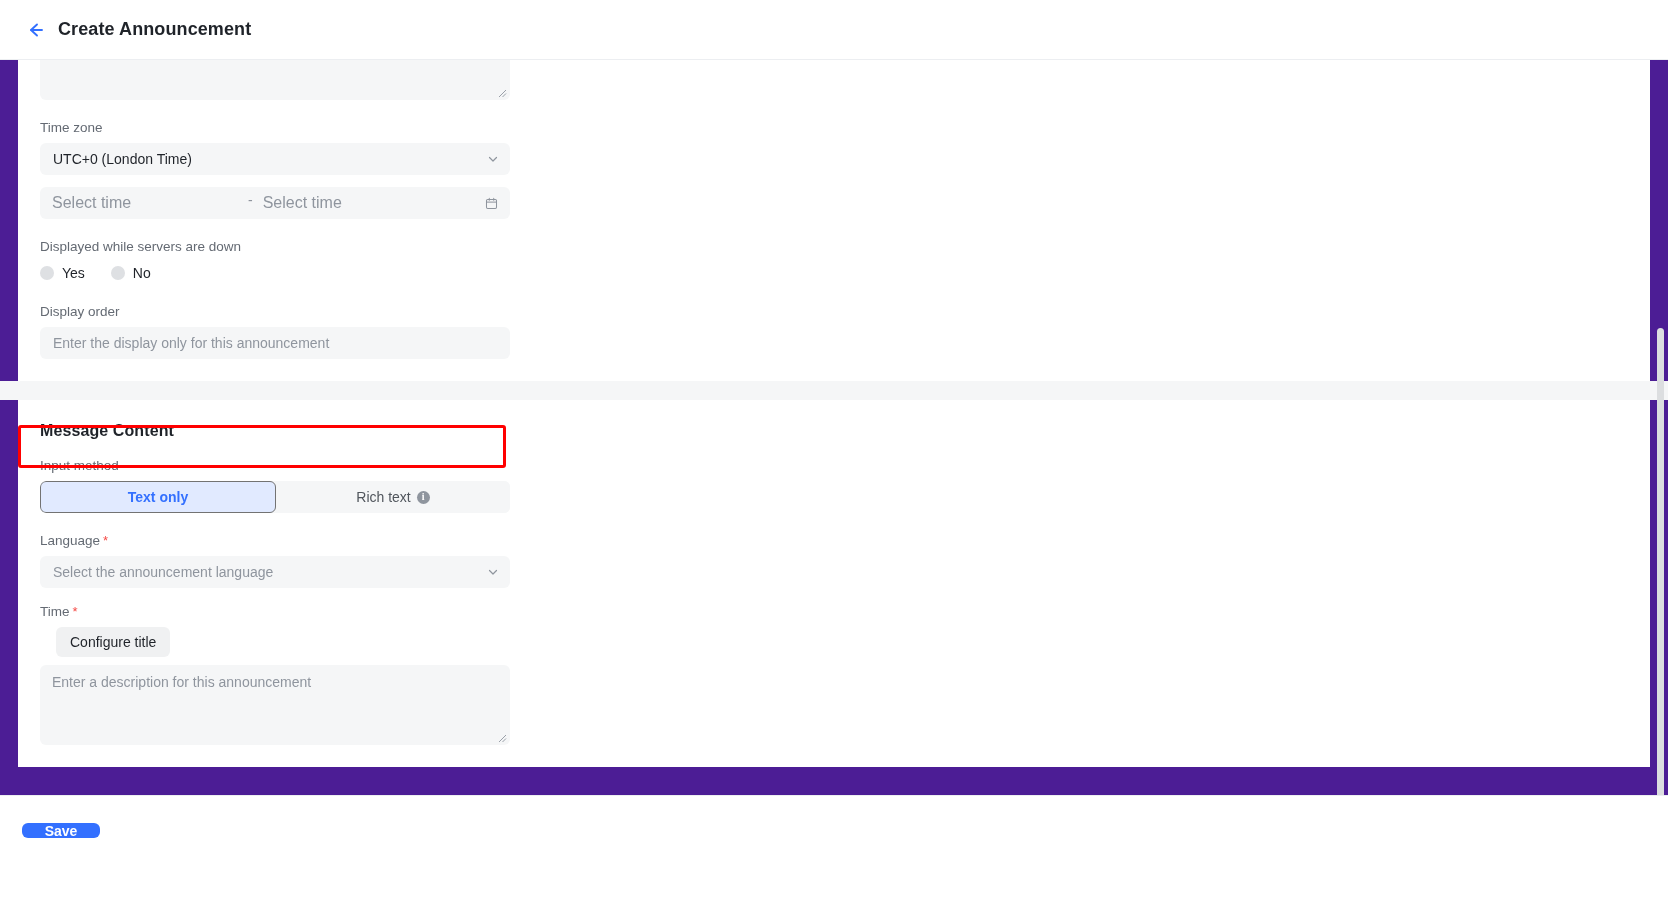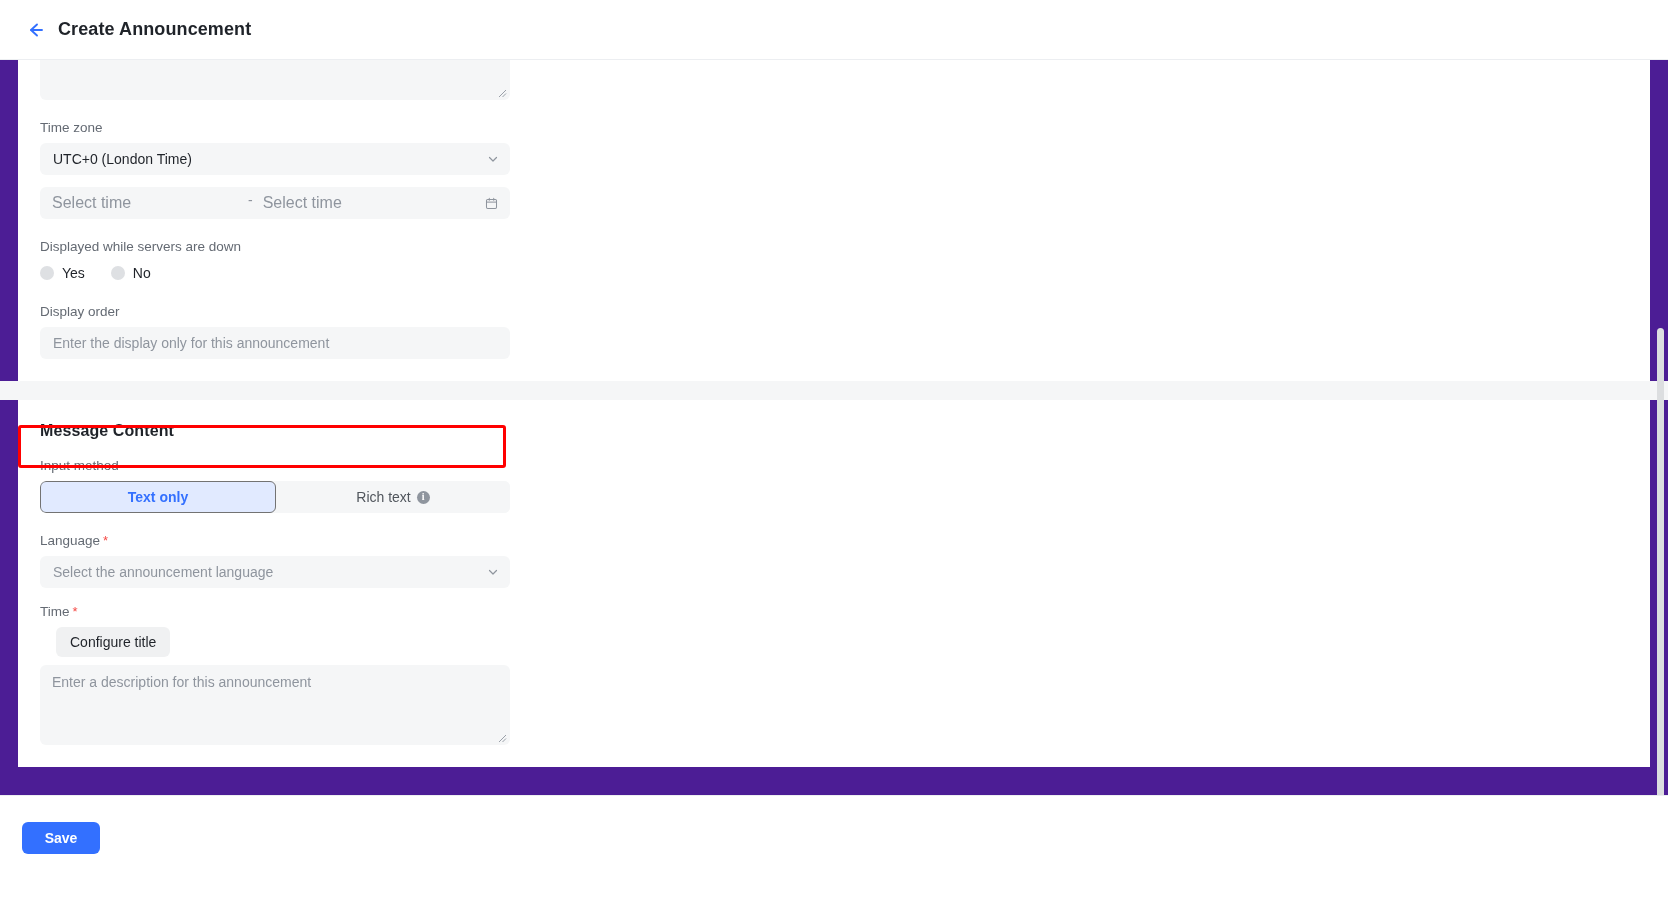--- a/index.html
+++ b/index.html
@@ -287,21 +287,21 @@
     top: 795px;
     width: 1668px;
     height: 116px;
     background: #ffffff;
     border-top: 1px solid #eceef1;
     padding-left: 22px;
     padding-top: 26px;
   }
   .btn-primary {
     width: 78px;
-    height: 32px;
+    height: 15px;
     background: #3370ff;
     border: none;
     border-radius: 6px;
     color: #ffffff;
     font-size: 14px;
     font-weight: 700;
     cursor: pointer;
     font-family: "Liberation Sans", sans-serif;
   }
 

